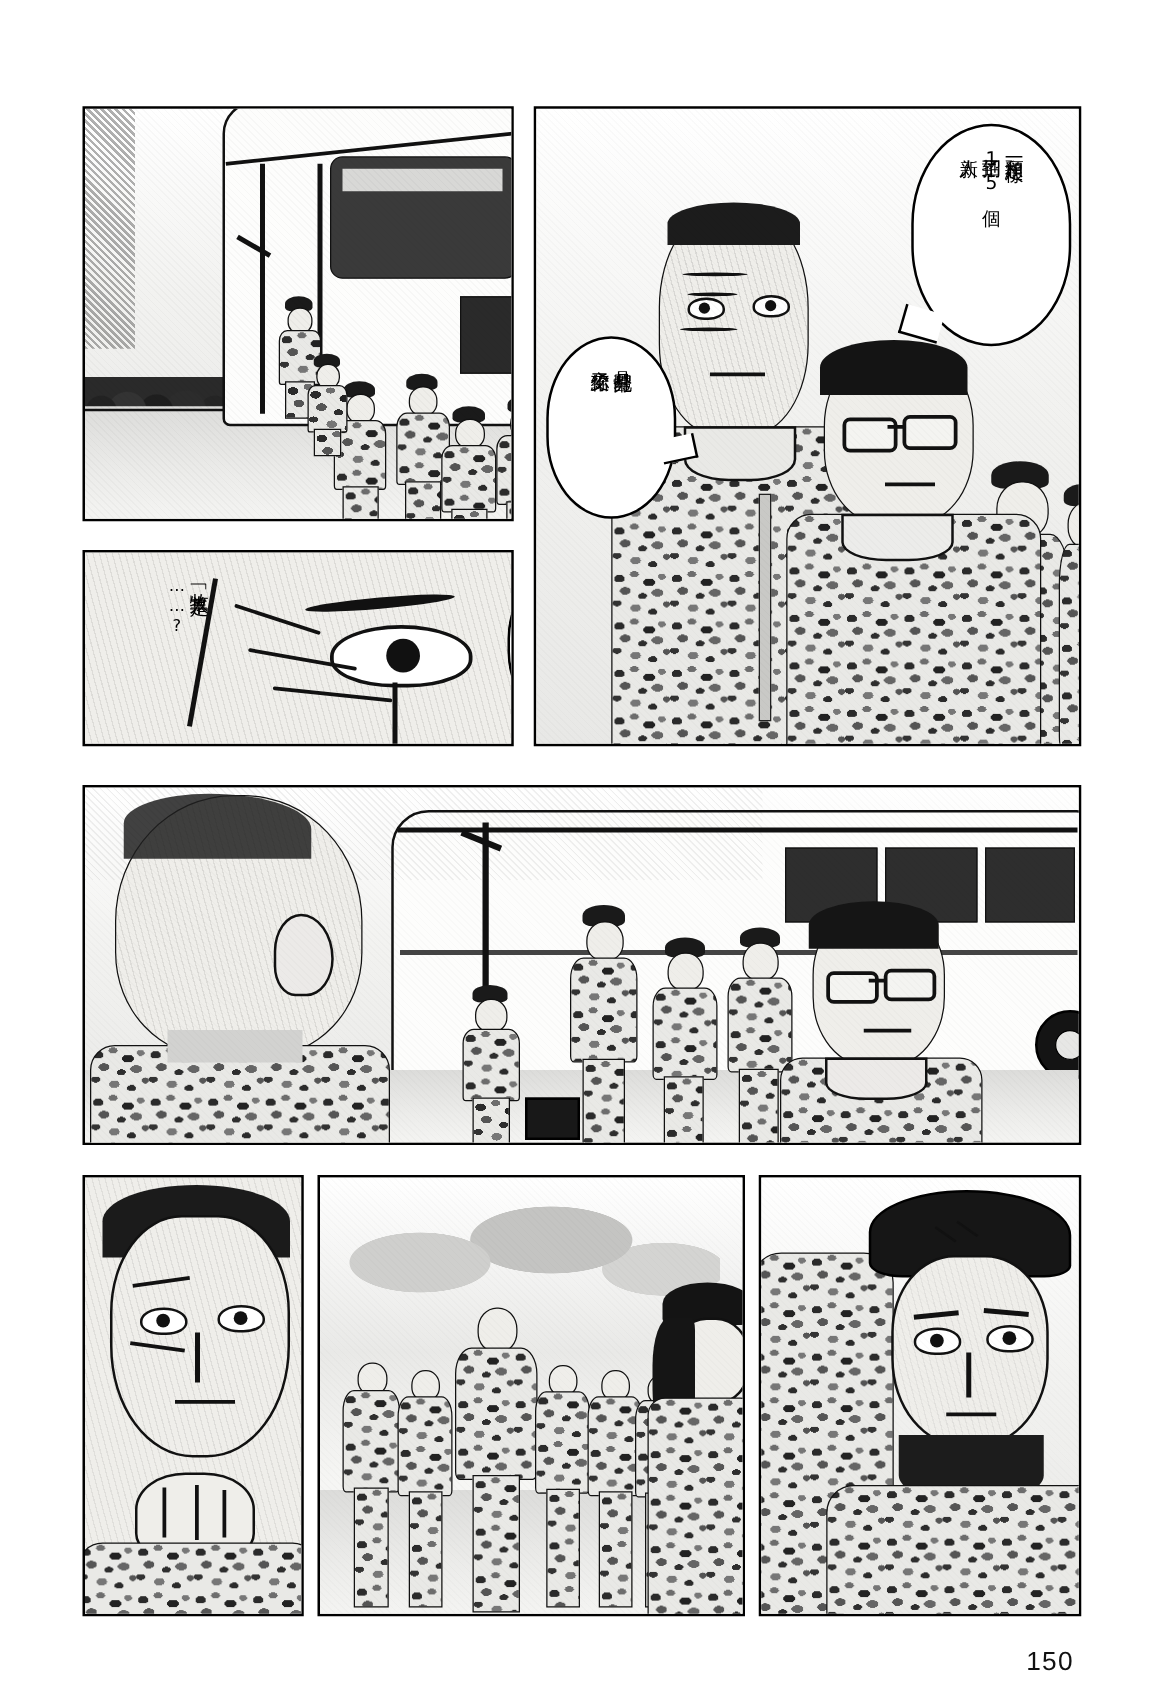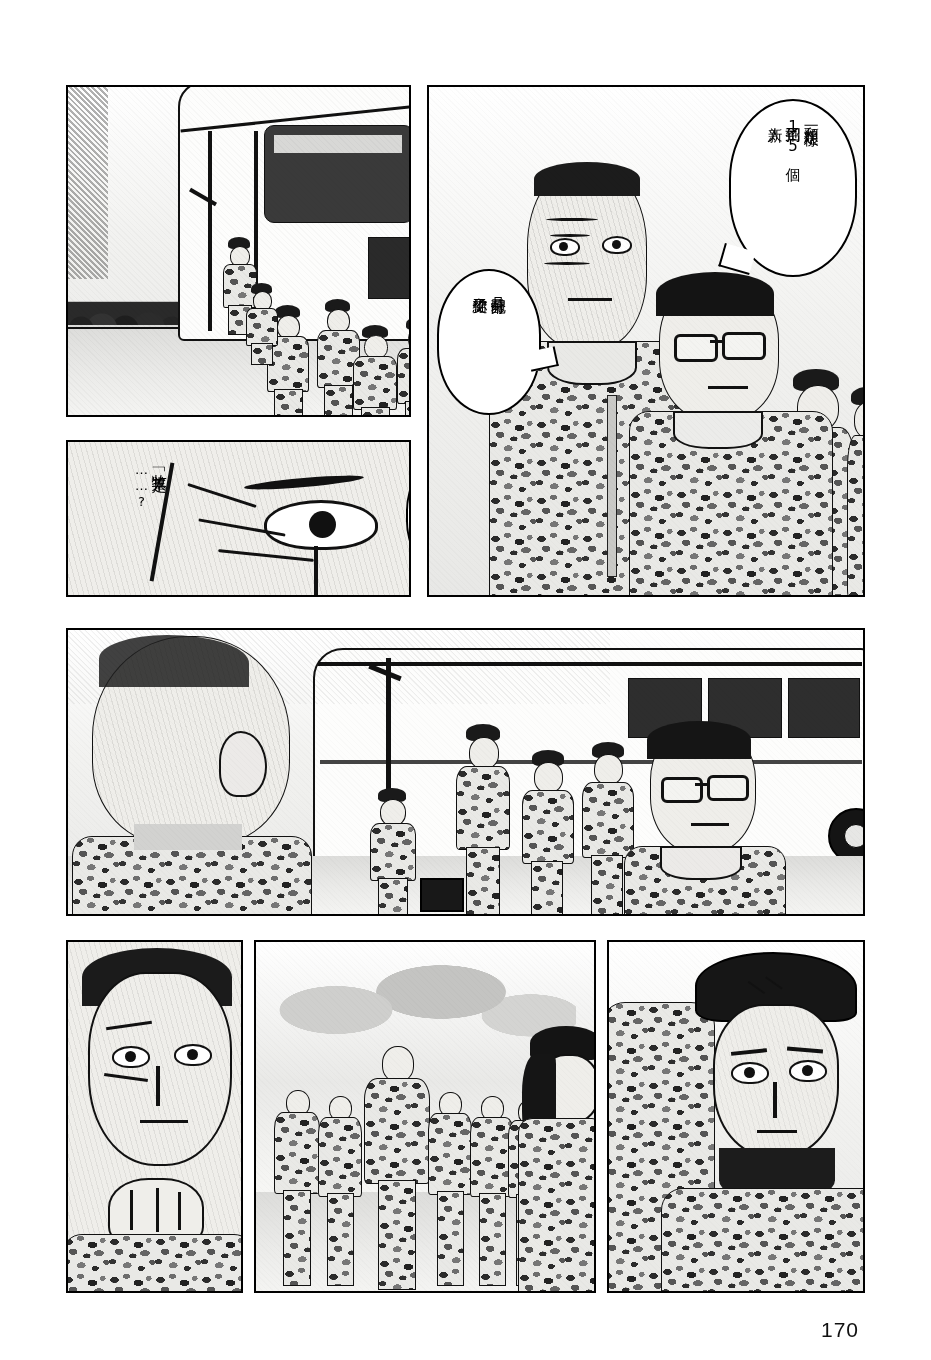--- a/index.html
+++ b/index.html
@@ -552,15 +552,15 @@
       </div>
       <div class="ink" style="left:34px; top:196px; width:116px; height:52px; background:#1c1c1c; border-radius:0 0 38% 38%;"></div>
       <div class="body camo" style="left:-24px; top:236px; width:238px; height:110px; border-radius:22px 22px 0 0;"></div>
     </div>
 
     <div class="sfx" style="left:138px; top:30px; transform:rotate(-14deg); font-size:18px;">＼＼</div>
 
     <div class="grey-tone" style="opacity:.14;"></div>
   </div>
 
-  <div class="page-number">170</div>
+  <div class="page-number">150</div>
 
 </div>
 
 </body></html>

